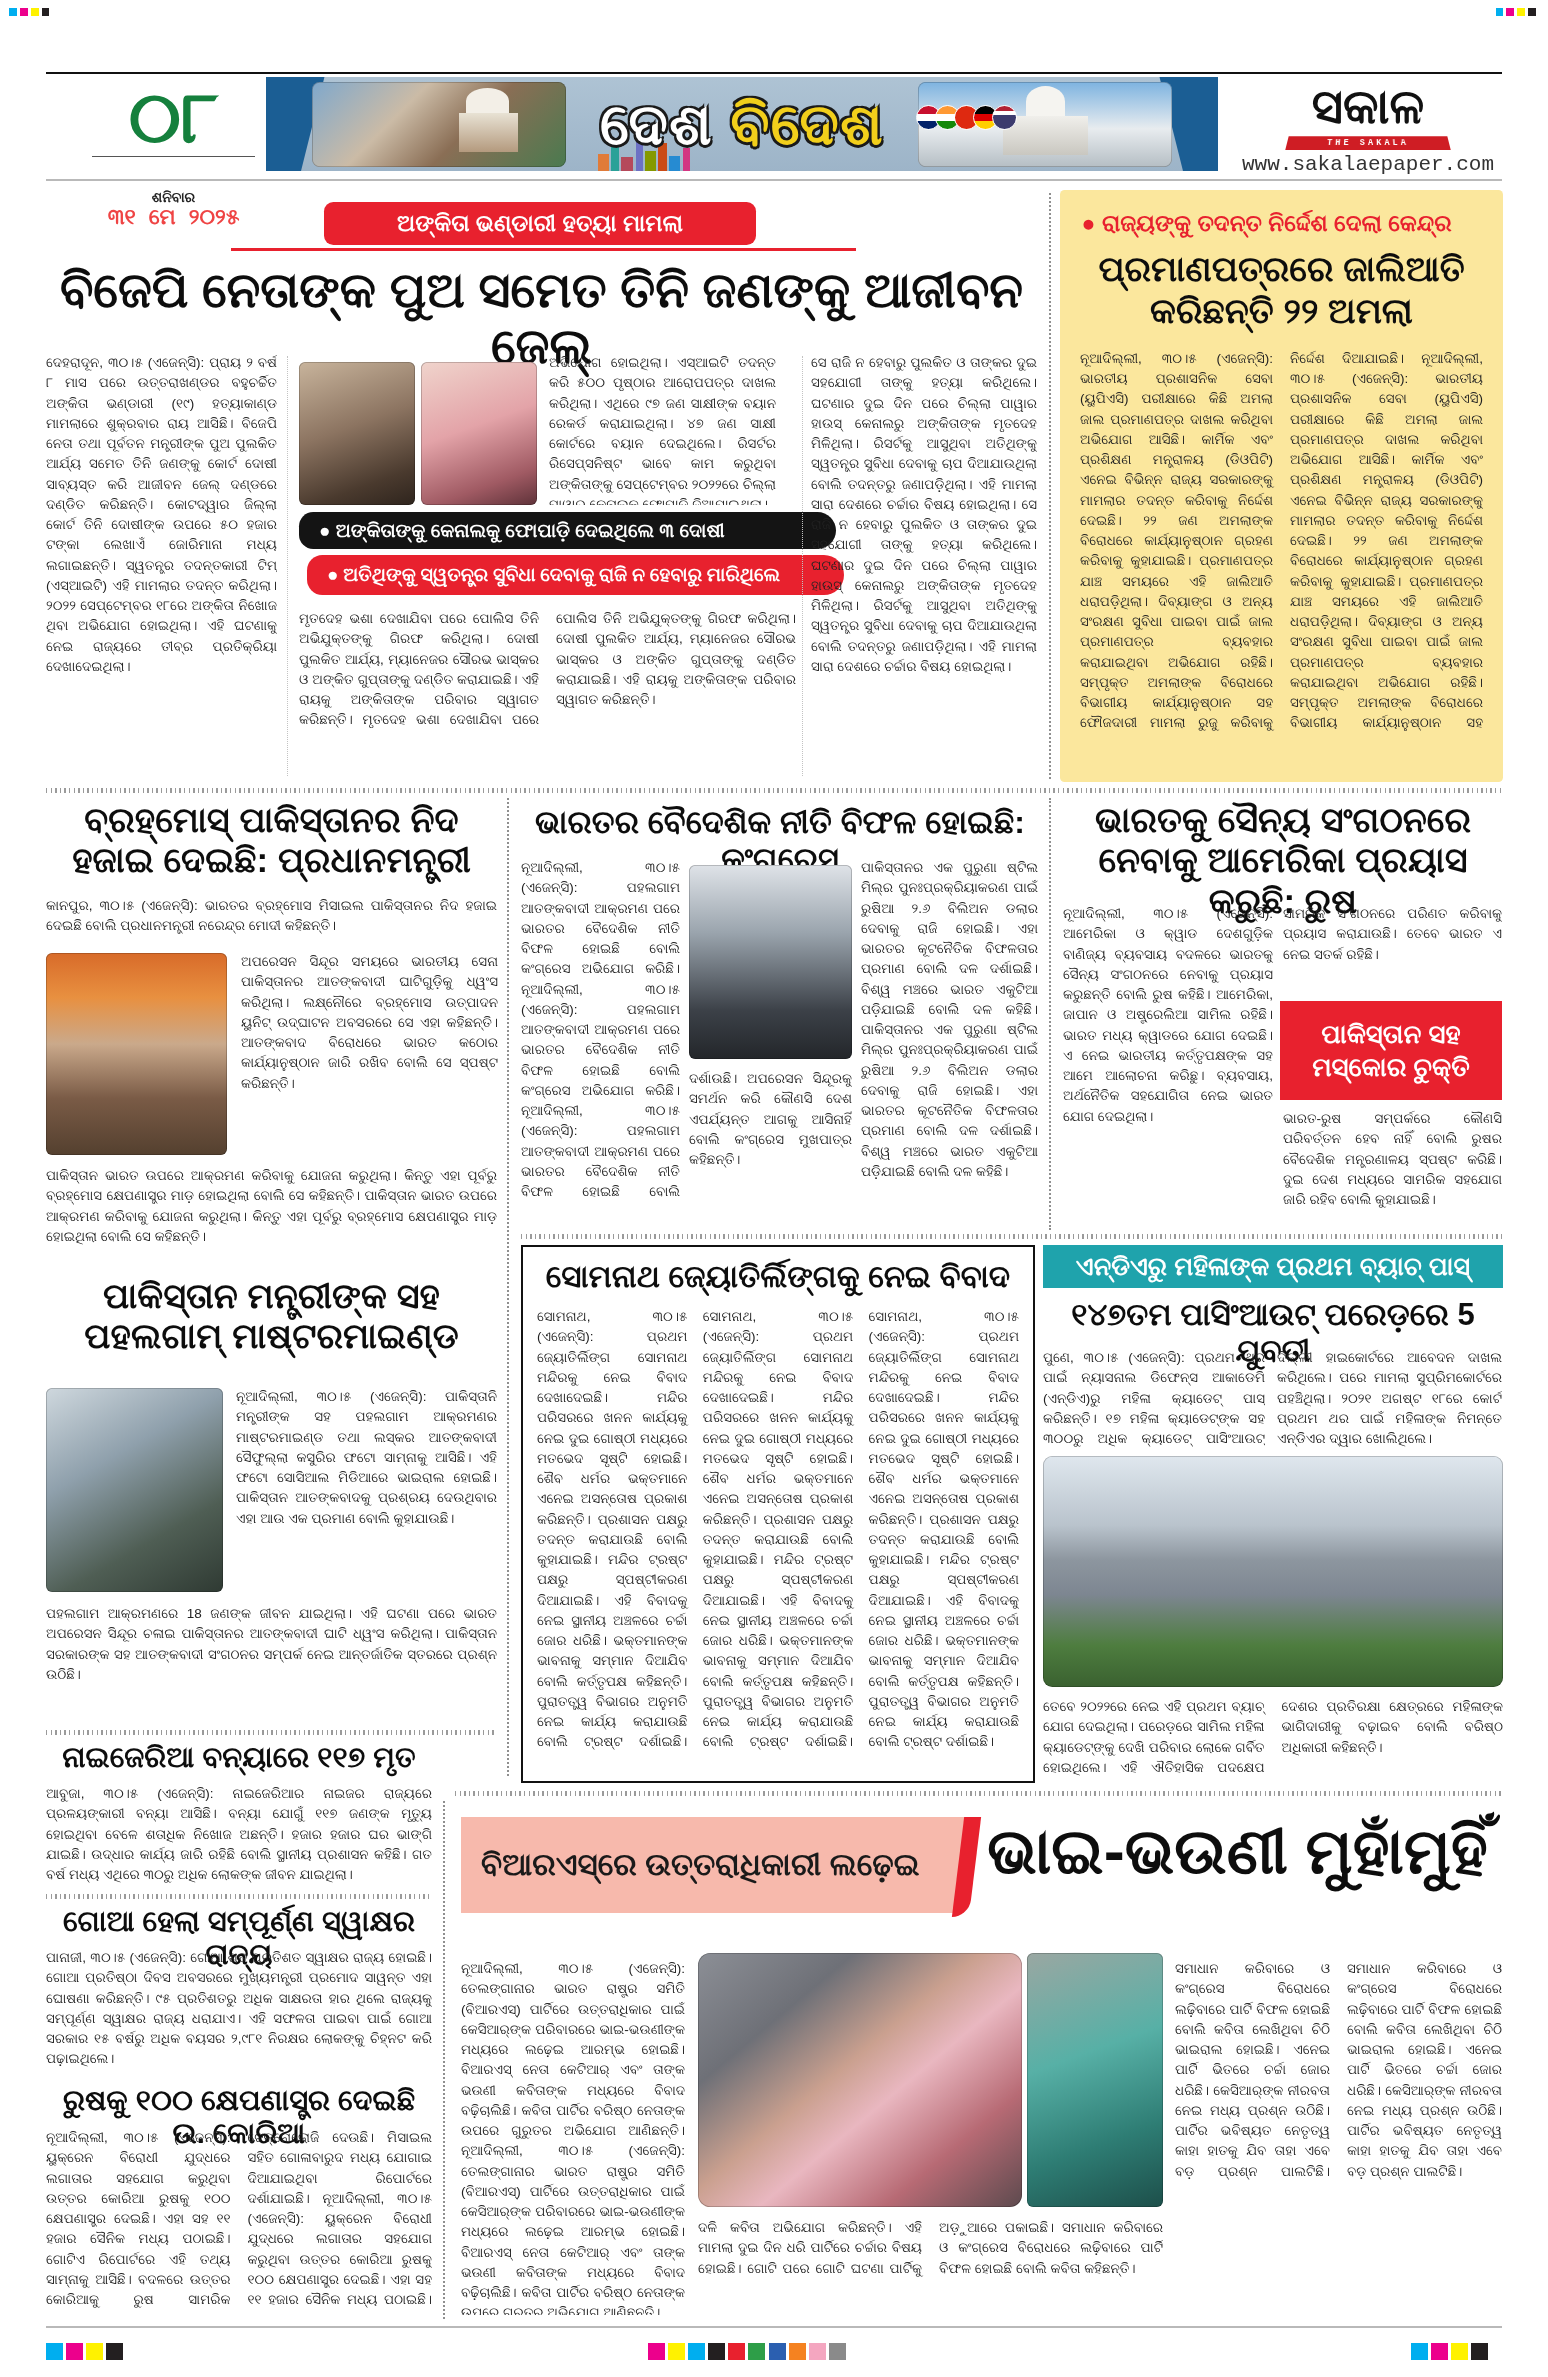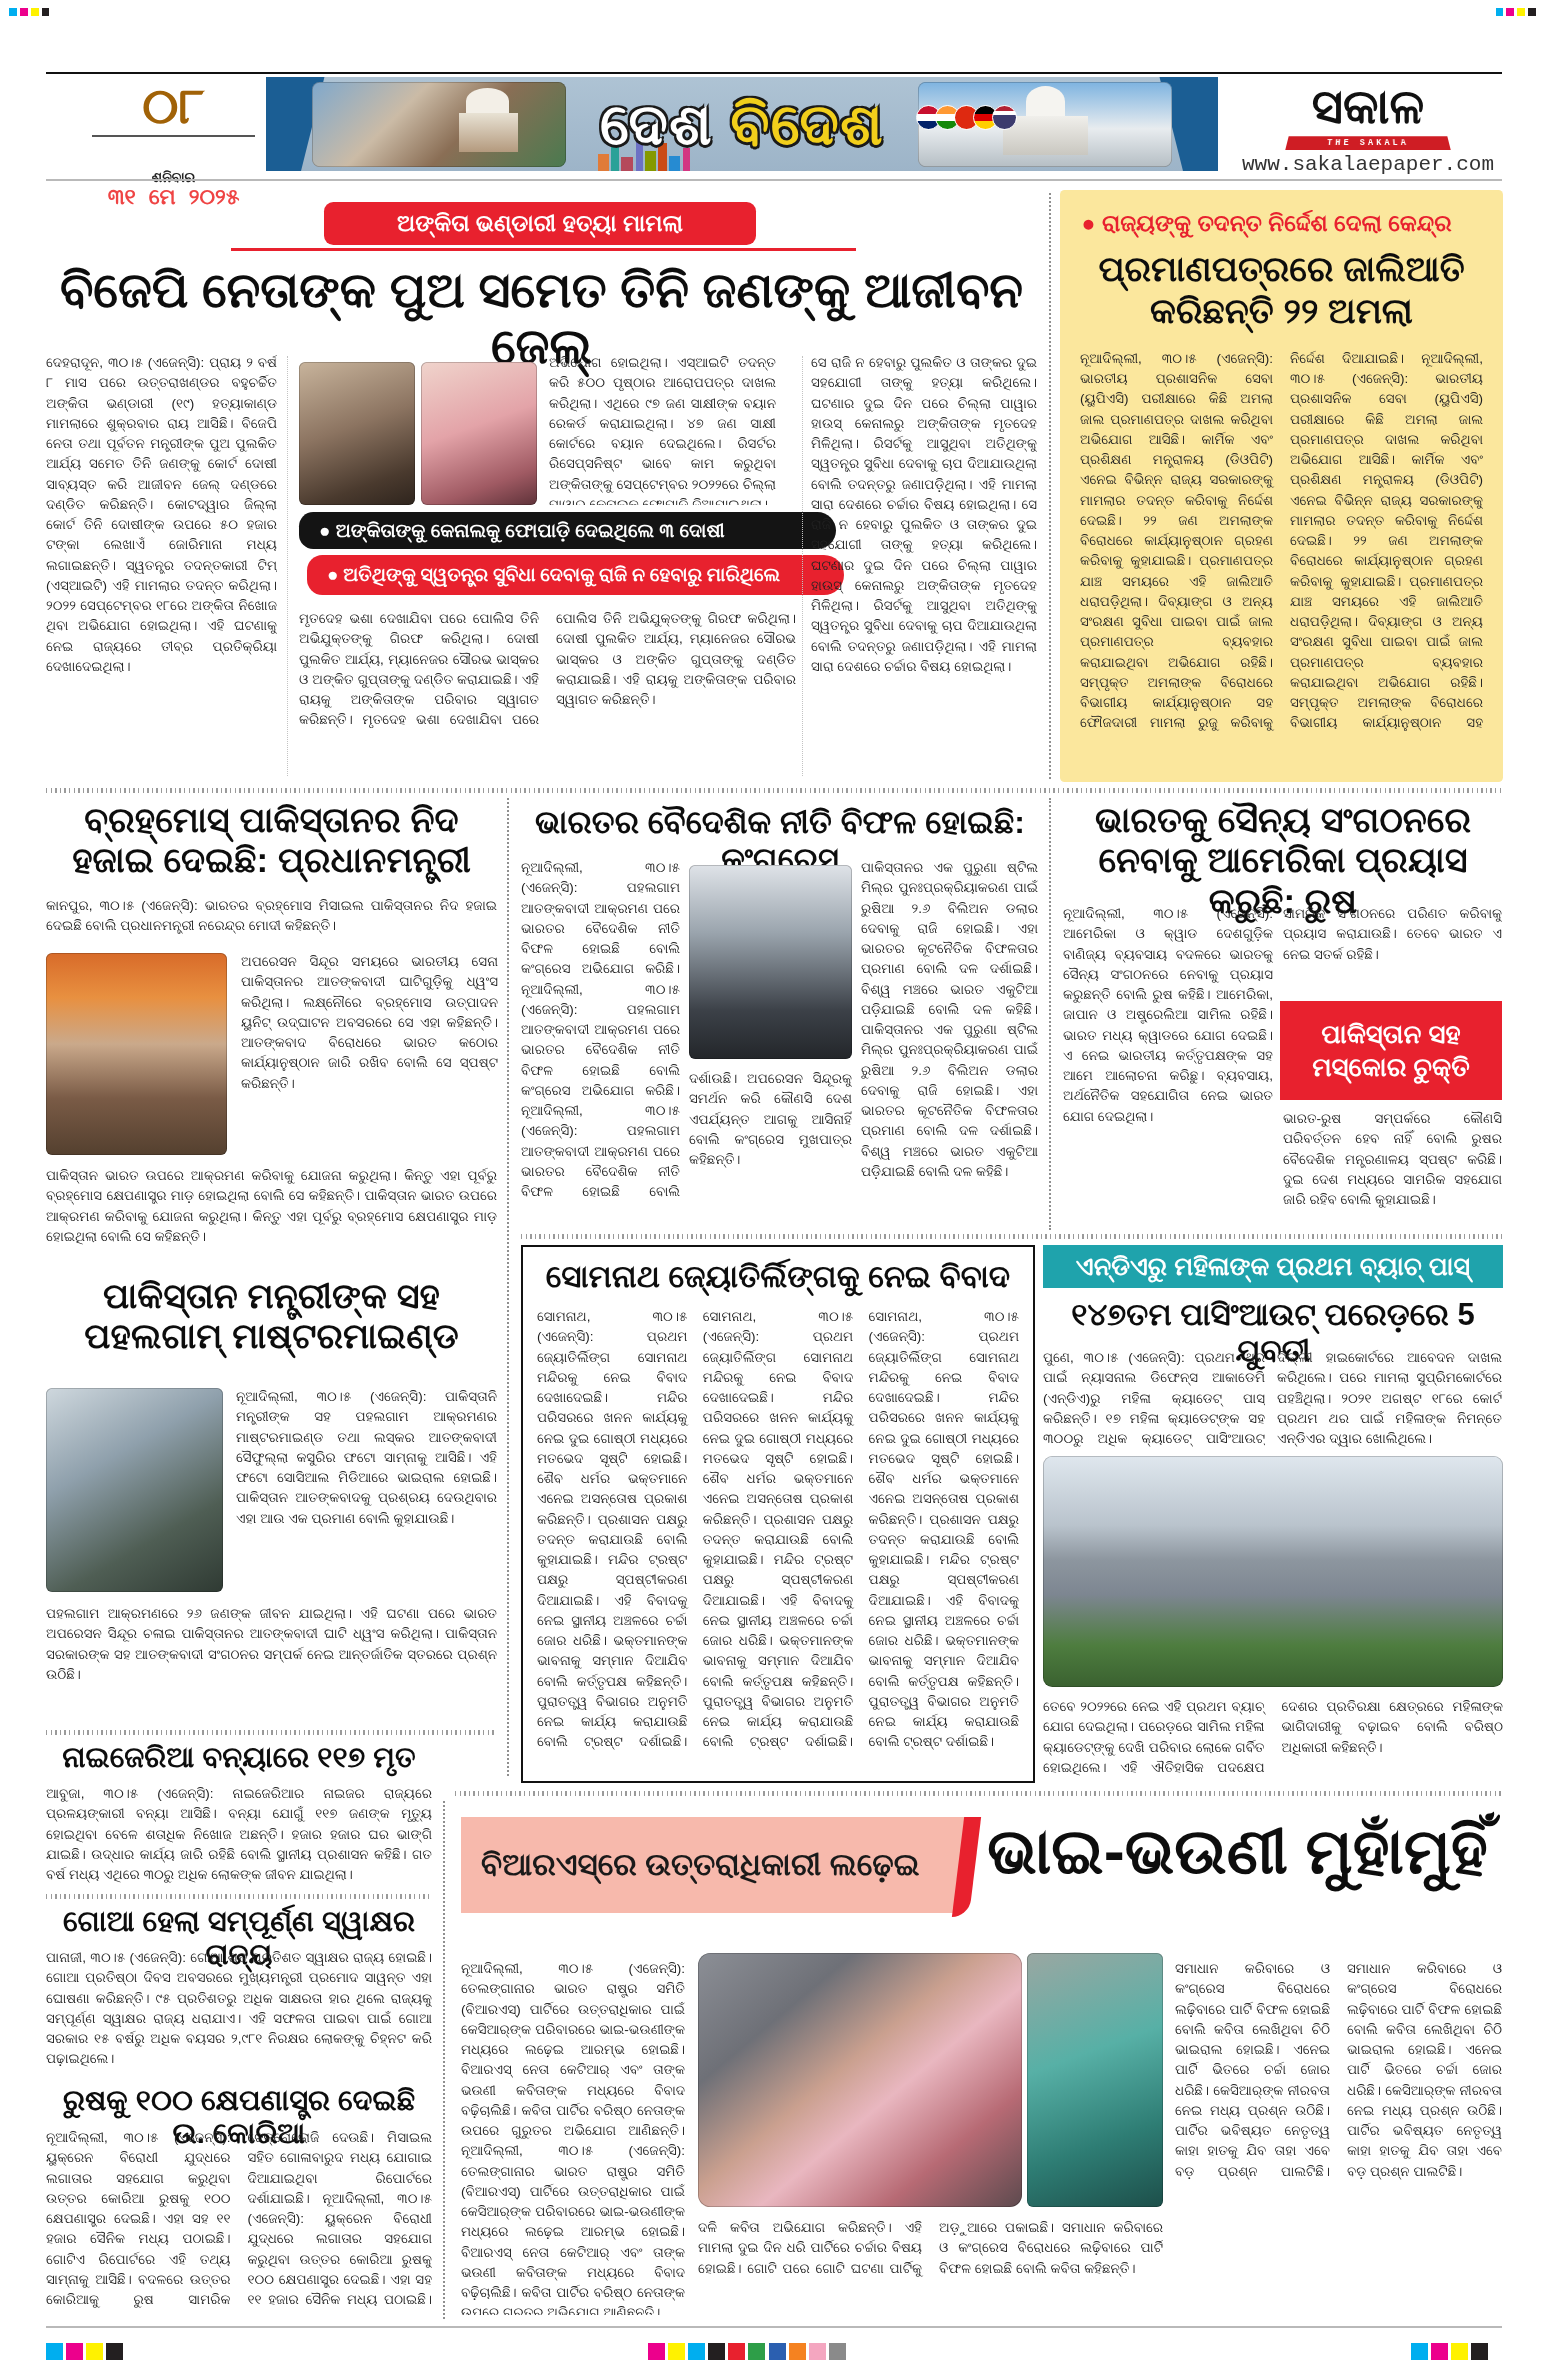--- a/index.html
+++ b/index.html
@@ -40,21 +40,21 @@
   <div class="abs" style="left:9.3px;top:4.6px;">
     <span class="mark" style="width:7.7px;height:7.7px;background:#00aeef"></span><span class="mark" style="width:7.7px;height:7.7px;background:#ec008c"></span><span class="mark" style="width:7.7px;height:7.7px;background:#fff200"></span><span class="mark" style="width:7.7px;height:7.7px;background:#231f20"></span>
   </div>
   <div class="abs" style="right:9.3px;top:4.6px;">
     <span class="mark" style="width:7.7px;height:7.7px;background:#00aeef"></span><span class="mark" style="width:7.7px;height:7.7px;background:#ec008c"></span><span class="mark" style="width:7.7px;height:7.7px;background:#fff200"></span><span class="mark" style="width:7.7px;height:7.7px;background:#231f20"></span>
   </div>
 
   <div class="abs rule" style="left:46px;top:72px;width:1456px;height:2.3px;"></div>
 
   <div class="abs" style="left:77px;top:83px;width:193px;text-align:center;">
-    <div style="font-size:50px;font-weight:bold;color:#a16207;line-height:.95;">୦୮</div>
+    <div style="font-size:72px;font-weight:bold;color:#15803d;line-height:.95;">୦୮</div>
     <div style="height:1.5px;background:#555;margin:4.6px 15.4px;"></div>
     <div style="font-size:14px;font-weight:bold;color:#222;margin-top:32px;">ଶନିବାର</div>
     <div style="font-size:21.6px;font-weight:bold;color:#ef4444;font-family:Liberation Mono, monospace;">୩୧ ମେ ୨୦୨୫</div>
   </div>
 
   <div class="abs" style="left:266px;top:77px;width:952px;height:94px;background:linear-gradient(180deg,#aec3d4,#9db4c8);overflow:hidden;">
     <div class="abs" style="left:-23px;top:-7.7px;width:69px;height:116px;background:#1b5e94;transform:skewX(-14deg);"></div>
     <div class="abs" style="right:-23px;top:-7.7px;width:69px;height:116px;background:#1b5e94;transform:skewX(14deg);"></div>
 
     <div class="abs photo" style="left:46px;top:4.6px;width:254px;height:85px;border-radius:7.7px;background:linear-gradient(135deg,#7fa8cc 0%,#cbbba6 35%,#8a6e55 60%,#4a7a4f 100%);">
@@ -143,21 +143,21 @@
   <div class="abs body-text" style="left:1063px;top:904px;width:210px;height:324px;">ନୂଆଦିଲ୍ଲୀ, ୩୦।୫ (ଏଜେନ୍ସି): ଆମେରିକା ଓ କ୍ୱାଡ ଦେଶଗୁଡ଼ିକ ବାଣିଜ୍ୟ ବ୍ୟବସାୟ ବଦଳରେ ଭାରତକୁ ସୈନ୍ୟ ସଂଗଠନରେ ନେବାକୁ ପ୍ରୟାସ କରୁଛନ୍ତି ବୋଲି ରୁଷ କହିଛି। ଆମେରିକା, ଜାପାନ ଓ ଅଷ୍ଟ୍ରେଲିଆ ସାମିଲ ରହିଛି। ଭାରତ ମଧ୍ୟ କ୍ୱାଡରେ ଯୋଗ ଦେଇଛି। ଏ ନେଇ ଭାରତୀୟ କର୍ତ୍ତୃପକ୍ଷଙ୍କ ସହ ଆମେ ଆଲୋଚନା କରିଛୁ। ବ୍ୟବସାୟ, ଅର୍ଥନୈତିକ ସହଯୋଗିତା ନେଇ ଭାରତ ଯୋଗ ଦେଇଥିଲା।</div>
   <div class="abs body-text" style="left:1283px;top:904px;width:219px;height:91px;">ସାମରିକ ସଂଗଠନରେ ପରିଣତ କରିବାକୁ ପ୍ରୟାସ କରାଯାଉଛି। ତେବେ ଭାରତ ଏ ନେଇ ସତର୍କ ରହିଛି।</div>
   <div class="abs body-text" style="left:1283px;top:1109px;width:219px;height:117px;">ଭାରତ-ରୁଷ ସମ୍ପର୍କରେ କୌଣସି ପରିବର୍ତ୍ତନ ହେବ ନାହିଁ ବୋଲି ରୁଷର ବୈଦେଶିକ ମନ୍ତ୍ରଣାଳୟ ସ୍ପଷ୍ଟ କରିଛି। ଦୁଇ ଦେଶ ମଧ୍ୟରେ ସାମରିକ ସହଯୋଗ ଜାରି ରହିବ ବୋଲି କୁହାଯାଇଛି।</div>
   <div class="abs redbox" style="left:1280px;top:1001px;width:222px;height:99px;font-size:26px;">ପାକିସ୍ତାନ ସହ ମସ୍କୋର ଚୁକ୍ତି</div>
 
   <div class="abs dash-h" style="left:521px;top:1234px;width:982px;"></div>
 
   <div class="abs hl" style="left:46px;top:1276px;width:451px;font-size:35px;">ପାକିସ୍ତାନ ମନ୍ତ୍ରୀଙ୍କ ସହ ପହଲଗାମ୍ ମାଷ୍ଟରମାଇଣ୍ଡ</div>
   <div class="abs photo" style="left:46px;top:1388px;width:177px;height:204px;background:linear-gradient(150deg,#cfd8de 0%,#8fa0ac 35%,#4f5e54 70%,#2f3a33 100%);"></div>
   <div class="abs body-text" style="left:236px;top:1387px;width:261px;height:207px;">ନୂଆଦିଲ୍ଲୀ, ୩୦।୫ (ଏଜେନ୍ସି): ପାକିସ୍ତାନି ମନ୍ତ୍ରୀଙ୍କ ସହ ପହଲଗାମ ଆକ୍ରମଣର ମାଷ୍ଟରମାଇଣ୍ଡ ତଥା ଲସ୍କର ଆତଙ୍କବାଦୀ ସୈଫୁଲ୍ଲା କସୁରିର ଫଟୋ ସାମ୍ନାକୁ ଆସିଛି। ଏହି ଫଟୋ ସୋସିଆଲ ମିଡିଆରେ ଭାଇରାଲ ହୋଇଛି। ପାକିସ୍ତାନ ଆତଙ୍କବାଦକୁ ପ୍ରଶ୍ରୟ ଦେଉଥିବାର ଏହା ଆଉ ଏକ ପ୍ରମାଣ ବୋଲି କୁହାଯାଉଛି।</div>
-  <div class="abs body-text" style="left:46px;top:1604px;width:451px;height:117px;">ପହଲଗାମ ଆକ୍ରମଣରେ ୨୬ ଜଣଙ୍କ ଜୀବନ ଯାଇଥିଲା। ଏହି ଘଟଣା ପରେ ଭାରତ ଅପରେସନ ସିନ୍ଦୂର ଚଳାଇ ପାକିସ୍ତାନର ଆତଙ୍କବାଦୀ ଘାଟି ଧ୍ୱଂସ କରିଥିଲା। ପାକିସ୍ତାନ ସରକାରଙ୍କ ସହ ଆତଙ୍କବାଦୀ ସଂଗଠନର ସମ୍ପର୍କ ନେଇ ଆନ୍ତର୍ଜାତିକ ସ୍ତରରେ ପ୍ରଶ୍ନ ଉଠିଛି।</div>
+  <div class="abs body-text" style="left:46px;top:1604px;width:451px;height:117px;">ପହଲଗାମ ଆକ୍ରମଣରେ 18 ଜଣଙ୍କ ଜୀବନ ଯାଇଥିଲା। ଏହି ଘଟଣା ପରେ ଭାରତ ଅପରେସନ ସିନ୍ଦୂର ଚଳାଇ ପାକିସ୍ତାନର ଆତଙ୍କବାଦୀ ଘାଟି ଧ୍ୱଂସ କରିଥିଲା। ପାକିସ୍ତାନ ସରକାରଙ୍କ ସହ ଆତଙ୍କବାଦୀ ସଂଗଠନର ସମ୍ପର୍କ ନେଇ ଆନ୍ତର୍ଜାତିକ ସ୍ତରରେ ପ୍ରଶ୍ନ ଉଠିଛି।</div>
   <div class="abs dash-h" style="left:46px;top:1730px;width:451px;"></div>
 
   <div class="abs" style="left:521px;top:1245px;width:514px;height:538px;border:2.3px solid #111;box-sizing:border-box;padding:12.3px 14px;">
     <div class="hl" style="font-size:31px;">ସୋମନାଥ ଜ୍ୟୋତିର୍ଲିଙ୍ଗକୁ ନେଇ ବିବାଦ</div>
     <div class="body-text cols-3" style="margin-top:12.3px;height:455px;">ସୋମନାଥ, ୩୦।୫ (ଏଜେନ୍ସି): ପ୍ରଥମ ଜ୍ୟୋତିର୍ଲିଙ୍ଗ ସୋମନାଥ ମନ୍ଦିରକୁ ନେଇ ବିବାଦ ଦେଖାଦେଇଛି। ମନ୍ଦିର ପରିସରରେ ଖନନ କାର୍ଯ୍ୟକୁ ନେଇ ଦୁଇ ଗୋଷ୍ଠୀ ମଧ୍ୟରେ ମତଭେଦ ସୃଷ୍ଟି ହୋଇଛି। ଶୈବ ଧର୍ମର ଭକ୍ତମାନେ ଏନେଇ ଅସନ୍ତୋଷ ପ୍ରକାଶ କରିଛନ୍ତି। ପ୍ରଶାସନ ପକ୍ଷରୁ ତଦନ୍ତ କରାଯାଉଛି ବୋଲି କୁହାଯାଇଛି। ମନ୍ଦିର ଟ୍ରଷ୍ଟ ପକ୍ଷରୁ ସ୍ପଷ୍ଟୀକରଣ ଦିଆଯାଇଛି। ଏହି ବିବାଦକୁ ନେଇ ସ୍ଥାନୀୟ ଅଞ୍ଚଳରେ ଚର୍ଚ୍ଚା ଜୋର ଧରିଛି। ଭକ୍ତମାନଙ୍କ ଭାବନାକୁ ସମ୍ମାନ ଦିଆଯିବ ବୋଲି କର୍ତ୍ତୃପକ୍ଷ କହିଛନ୍ତି। ପୁରାତତ୍ତ୍ୱ ବିଭାଗର ଅନୁମତି ନେଇ କାର୍ଯ୍ୟ କରାଯାଉଛି ବୋଲି ଟ୍ରଷ୍ଟ ଦର୍ଶାଇଛି। ସୋମନାଥ, ୩୦।୫ (ଏଜେନ୍ସି): ପ୍ରଥମ ଜ୍ୟୋତିର୍ଲିଙ୍ଗ ସୋମନାଥ ମନ୍ଦିରକୁ ନେଇ ବିବାଦ ଦେଖାଦେଇଛି। ମନ୍ଦିର ପରିସରରେ ଖନନ କାର୍ଯ୍ୟକୁ ନେଇ ଦୁଇ ଗୋଷ୍ଠୀ ମଧ୍ୟରେ ମତଭେଦ ସୃଷ୍ଟି ହୋଇଛି। ଶୈବ ଧର୍ମର ଭକ୍ତମାନେ ଏନେଇ ଅସନ୍ତୋଷ ପ୍ରକାଶ କରିଛନ୍ତି। ପ୍ରଶାସନ ପକ୍ଷରୁ ତଦନ୍ତ କରାଯାଉଛି ବୋଲି କୁହାଯାଇଛି। ମନ୍ଦିର ଟ୍ରଷ୍ଟ ପକ୍ଷରୁ ସ୍ପଷ୍ଟୀକରଣ ଦିଆଯାଇଛି। ଏହି ବିବାଦକୁ ନେଇ ସ୍ଥାନୀୟ ଅଞ୍ଚଳରେ ଚର୍ଚ୍ଚା ଜୋର ଧରିଛି। ଭକ୍ତମାନଙ୍କ ଭାବନାକୁ ସମ୍ମାନ ଦିଆଯିବ ବୋଲି କର୍ତ୍ତୃପକ୍ଷ କହିଛନ୍ତି। ପୁରାତତ୍ତ୍ୱ ବିଭାଗର ଅନୁମତି ନେଇ କାର୍ଯ୍ୟ କରାଯାଉଛି ବୋଲି ଟ୍ରଷ୍ଟ ଦର୍ଶାଇଛି। ସୋମନାଥ, ୩୦।୫ (ଏଜେନ୍ସି): ପ୍ରଥମ ଜ୍ୟୋତିର୍ଲିଙ୍ଗ ସୋମନାଥ ମନ୍ଦିରକୁ ନେଇ ବିବାଦ ଦେଖାଦେଇଛି। ମନ୍ଦିର ପରିସରରେ ଖନନ କାର୍ଯ୍ୟକୁ ନେଇ ଦୁଇ ଗୋଷ୍ଠୀ ମଧ୍ୟରେ ମତଭେଦ ସୃଷ୍ଟି ହୋଇଛି। ଶୈବ ଧର୍ମର ଭକ୍ତମାନେ ଏନେଇ ଅସନ୍ତୋଷ ପ୍ରକାଶ କରିଛନ୍ତି। ପ୍ରଶାସନ ପକ୍ଷରୁ ତଦନ୍ତ କରାଯାଉଛି ବୋଲି କୁହାଯାଇଛି। ମନ୍ଦିର ଟ୍ରଷ୍ଟ ପକ୍ଷରୁ ସ୍ପଷ୍ଟୀକରଣ ଦିଆଯାଇଛି। ଏହି ବିବାଦକୁ ନେଇ ସ୍ଥାନୀୟ ଅଞ୍ଚଳରେ ଚର୍ଚ୍ଚା ଜୋର ଧରିଛି। ଭକ୍ତମାନଙ୍କ ଭାବନାକୁ ସମ୍ମାନ ଦିଆଯିବ ବୋଲି କର୍ତ୍ତୃପକ୍ଷ କହିଛନ୍ତି। ପୁରାତତ୍ତ୍ୱ ବିଭାଗର ଅନୁମତି ନେଇ କାର୍ଯ୍ୟ କରାଯାଉଛି ବୋଲି ଟ୍ରଷ୍ଟ ଦର୍ଶାଇଛି।</div>
   </div>
 
   <div class="abs tealband" style="left:1043px;top:1245px;width:460px;height:43px;font-size:25.4px;">ଏନ୍‌ଡିଏରୁ ମହିଳାଙ୍କ ପ୍ରଥମ ବ୍ୟାଚ୍ ପାସ୍</div>
   <div class="abs hl" style="left:1043px;top:1297px;width:460px;font-size:31px;">୧୪୭ତମ ପାସିଂଆଉଟ୍ ପରେଡ଼ରେ 5 ଯୁବତୀ</div>
   <div class="abs body-text" style="left:1043px;top:1348px;width:222px;height:100px;">ପୁଣେ, ୩୦।୫ (ଏଜେନ୍ସି): ପ୍ରଥମ ଥର ପାଇଁ ନ୍ୟାସନାଲ ଡିଫେନ୍ସ ଆକାଡେମି (ଏନ୍‌ଡିଏ)ରୁ ମହିଳା କ୍ୟାଡେଟ୍ ପାସ୍ କରିଛନ୍ତି। ୧୭ ମହିଳା କ୍ୟାଡେଟ୍‌ଙ୍କ ସହ ୩୦୦ରୁ ଅଧିକ କ୍ୟାଡେଟ୍ ପାସିଂଆଉଟ୍ ପରେଡ଼ରେ ସାମିଲ ହୋଇଥିଲେ।</div>

